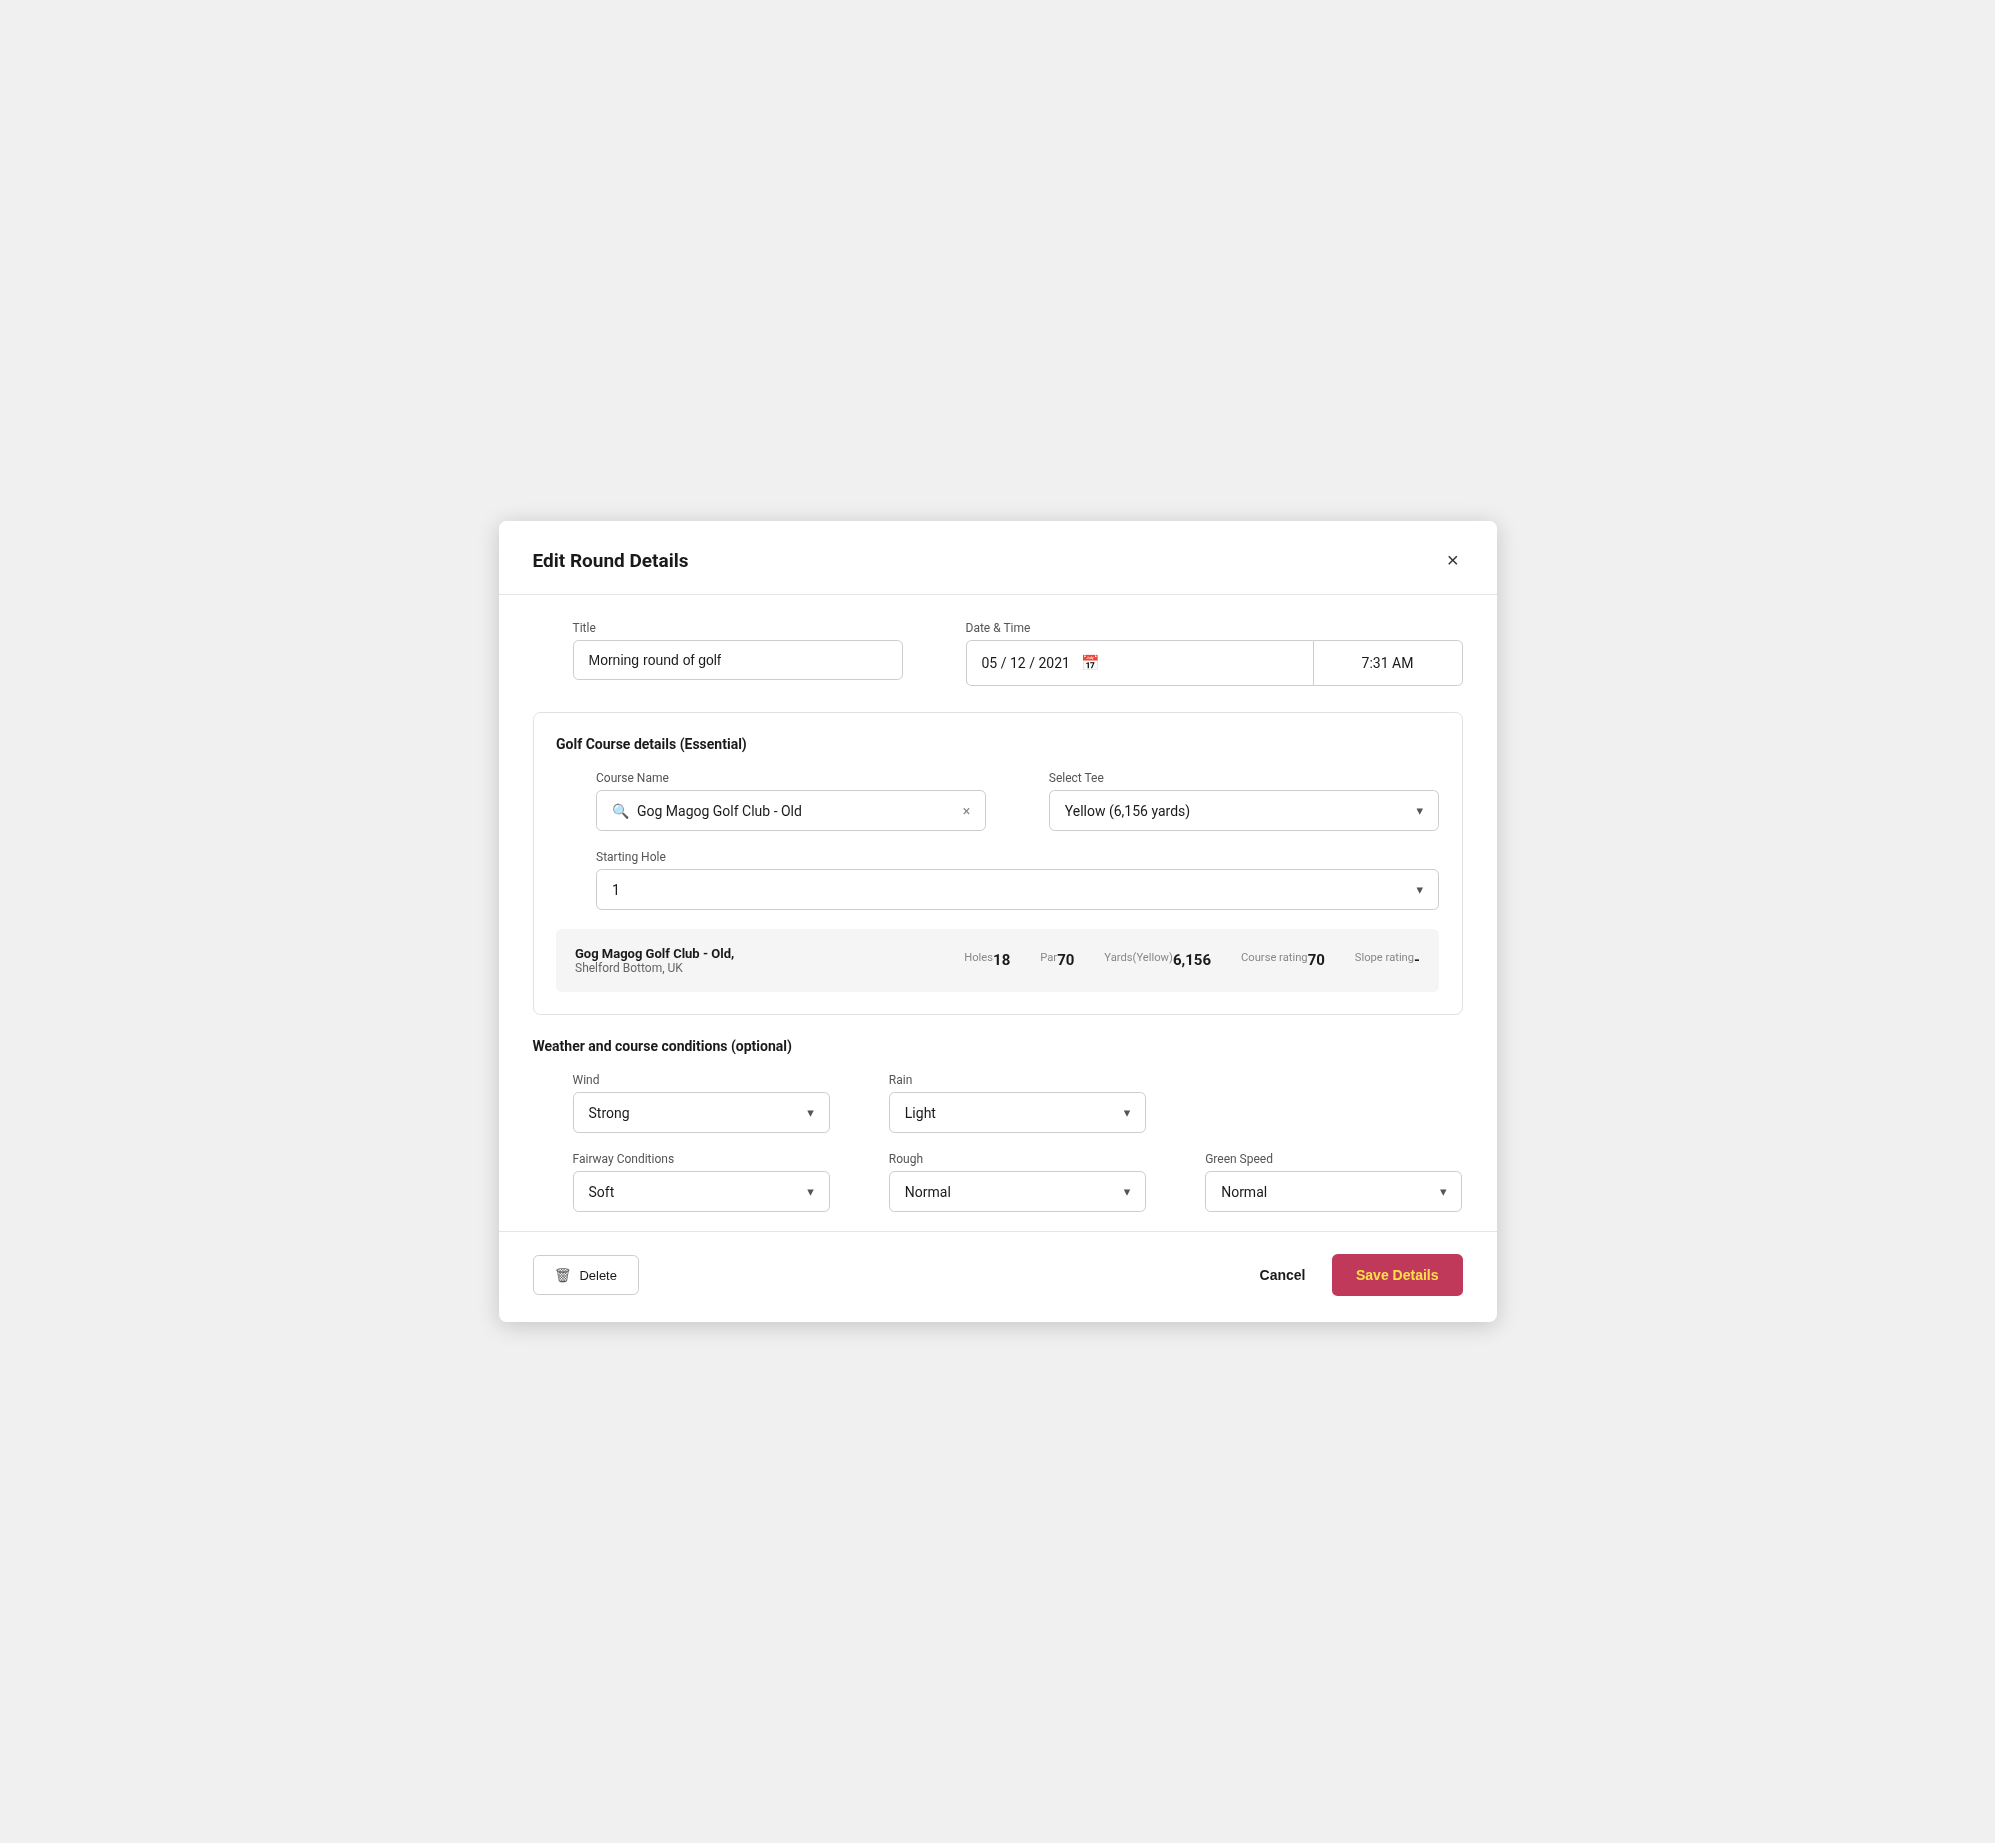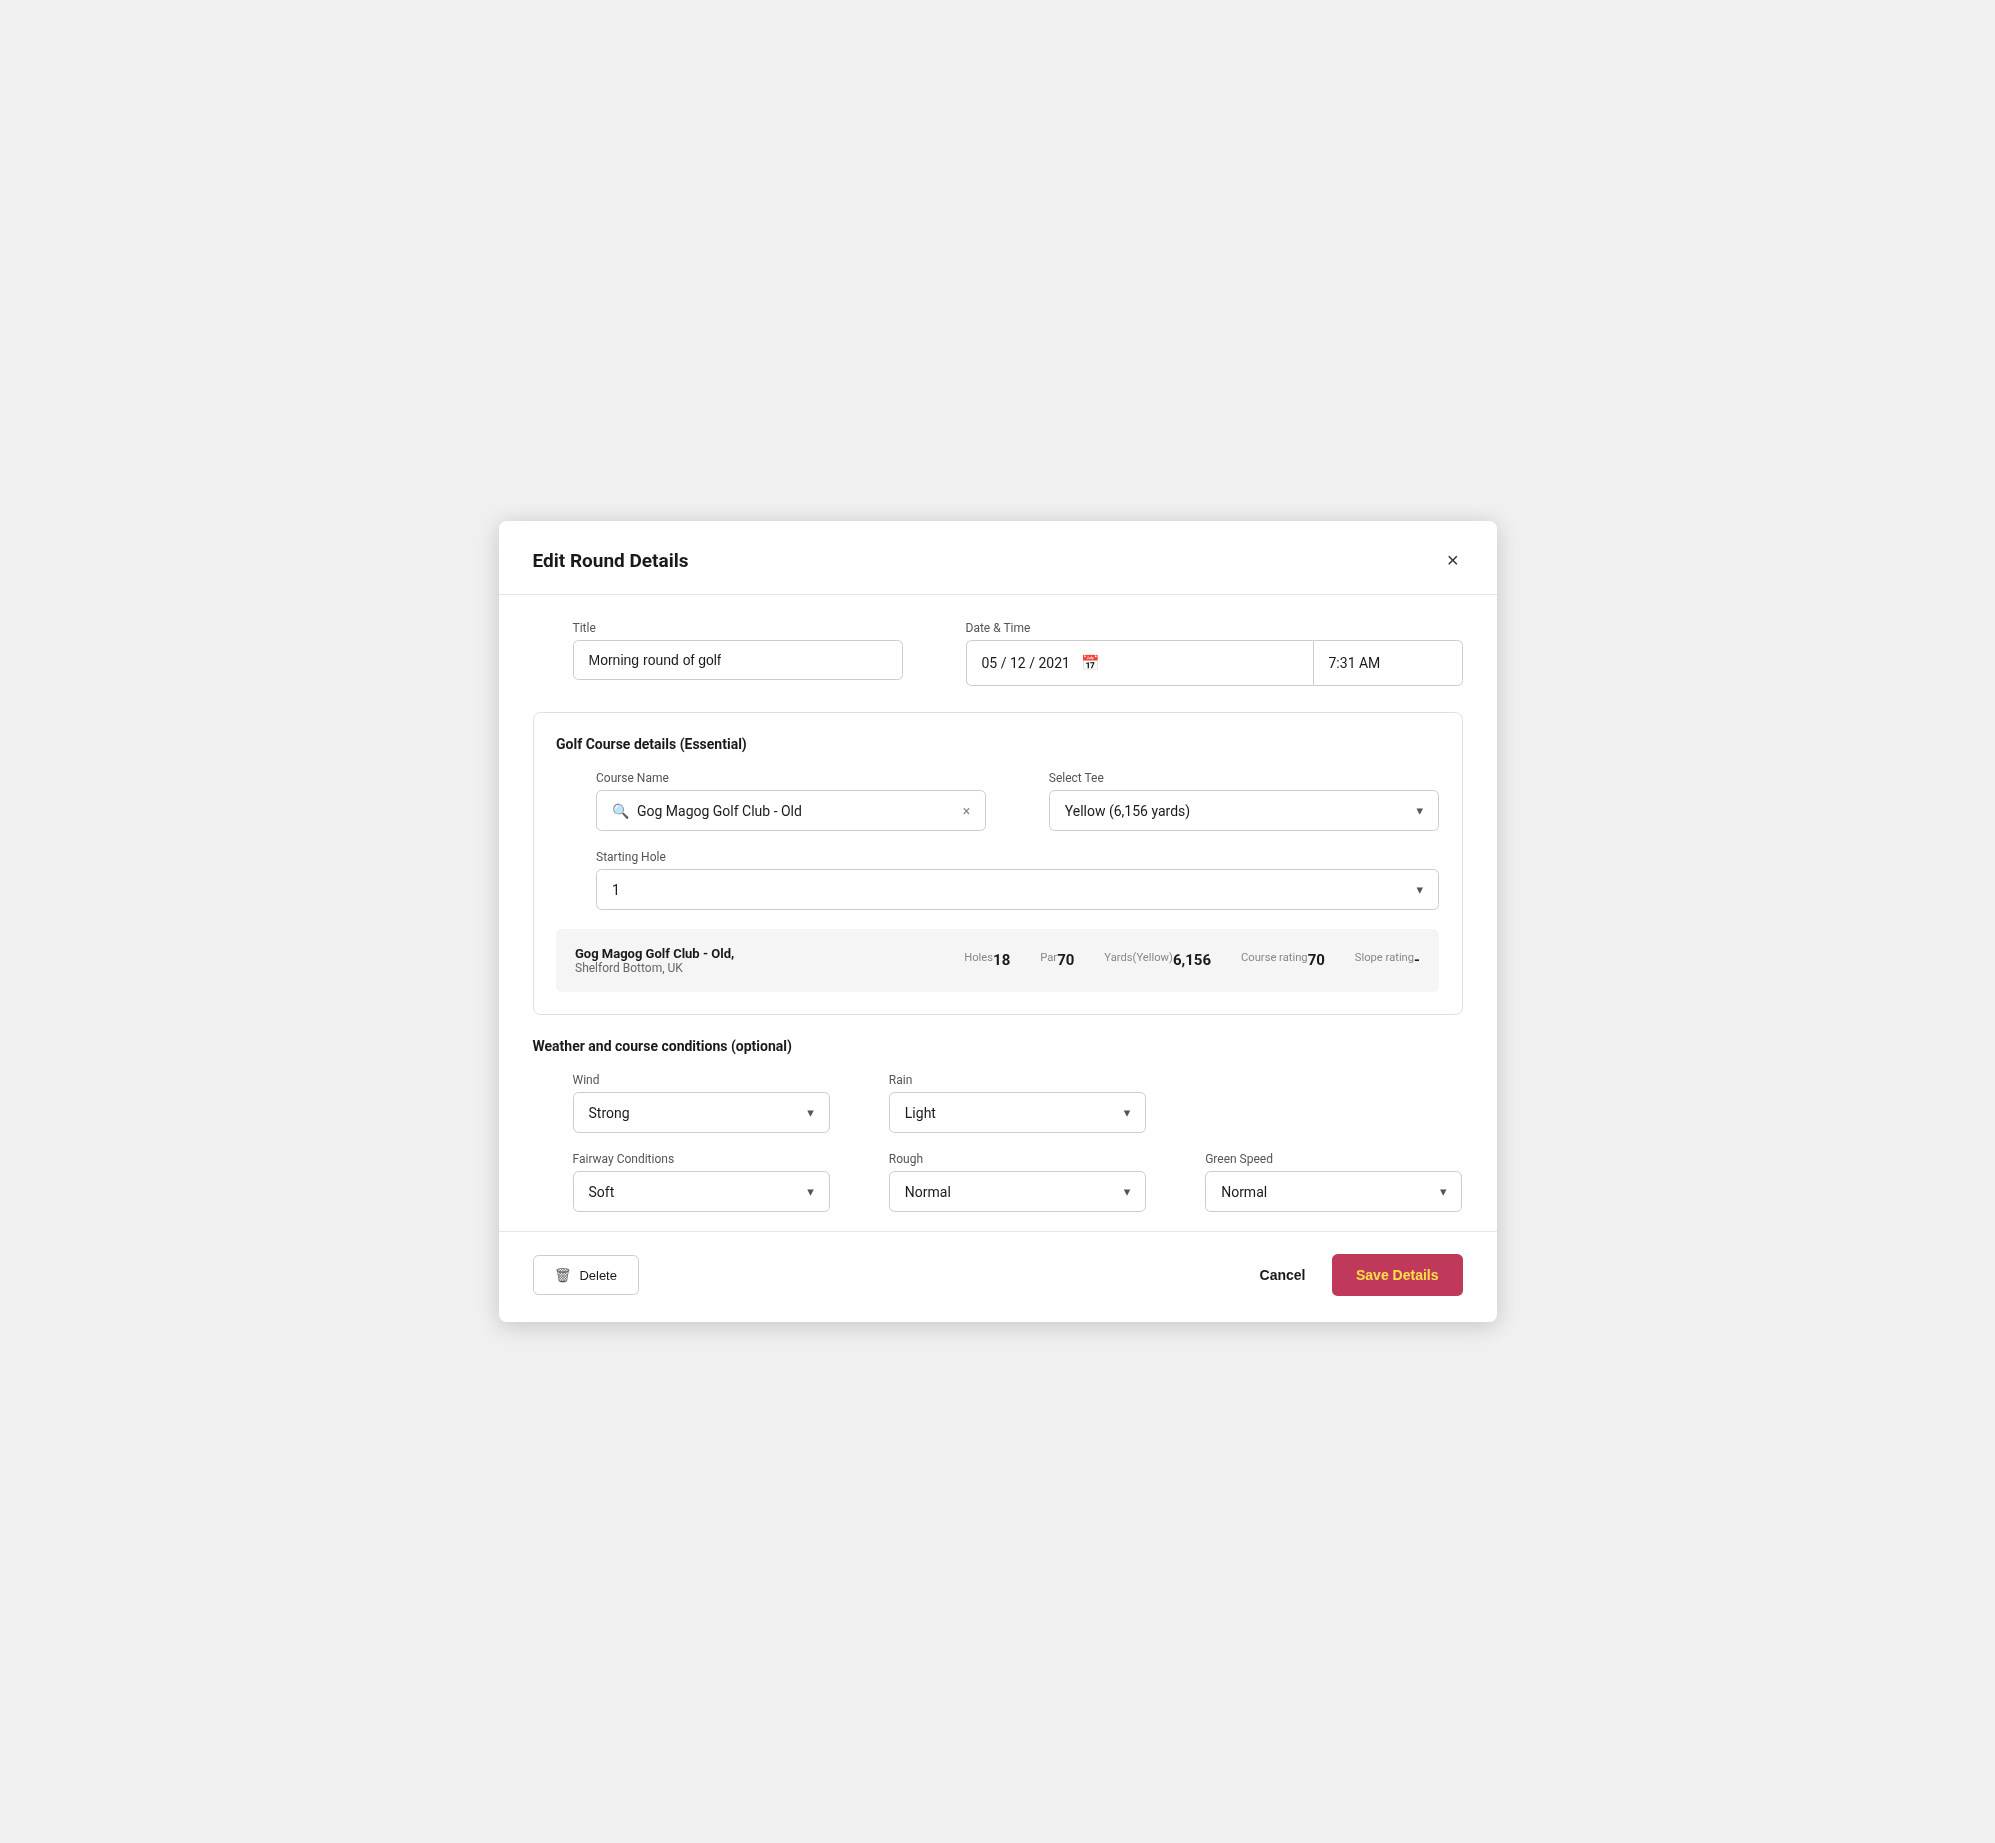--- a/index.html
+++ b/index.html
@@ -93,20 +93,21 @@
       border-right: none;
     }
     .time-input-wrap {
       border: 1.4px solid #ccc;
       border-radius: 0 5.6px 5.6px 0;
       padding: 13px 15px;
       font-size: 14px;
       color: #1a1a1a;
       display: flex;
       align-items: center;
+      justify-content: center;
       flex: 0 0 150px;
       border-left: 1.4px solid #ccc;
     }
     .cal-icon {
       color: #aaa;
       font-size: 15px;
     }
     .section-card {
       border: 1.4px solid #e0e0e0;
       border-radius: 7.5px;

